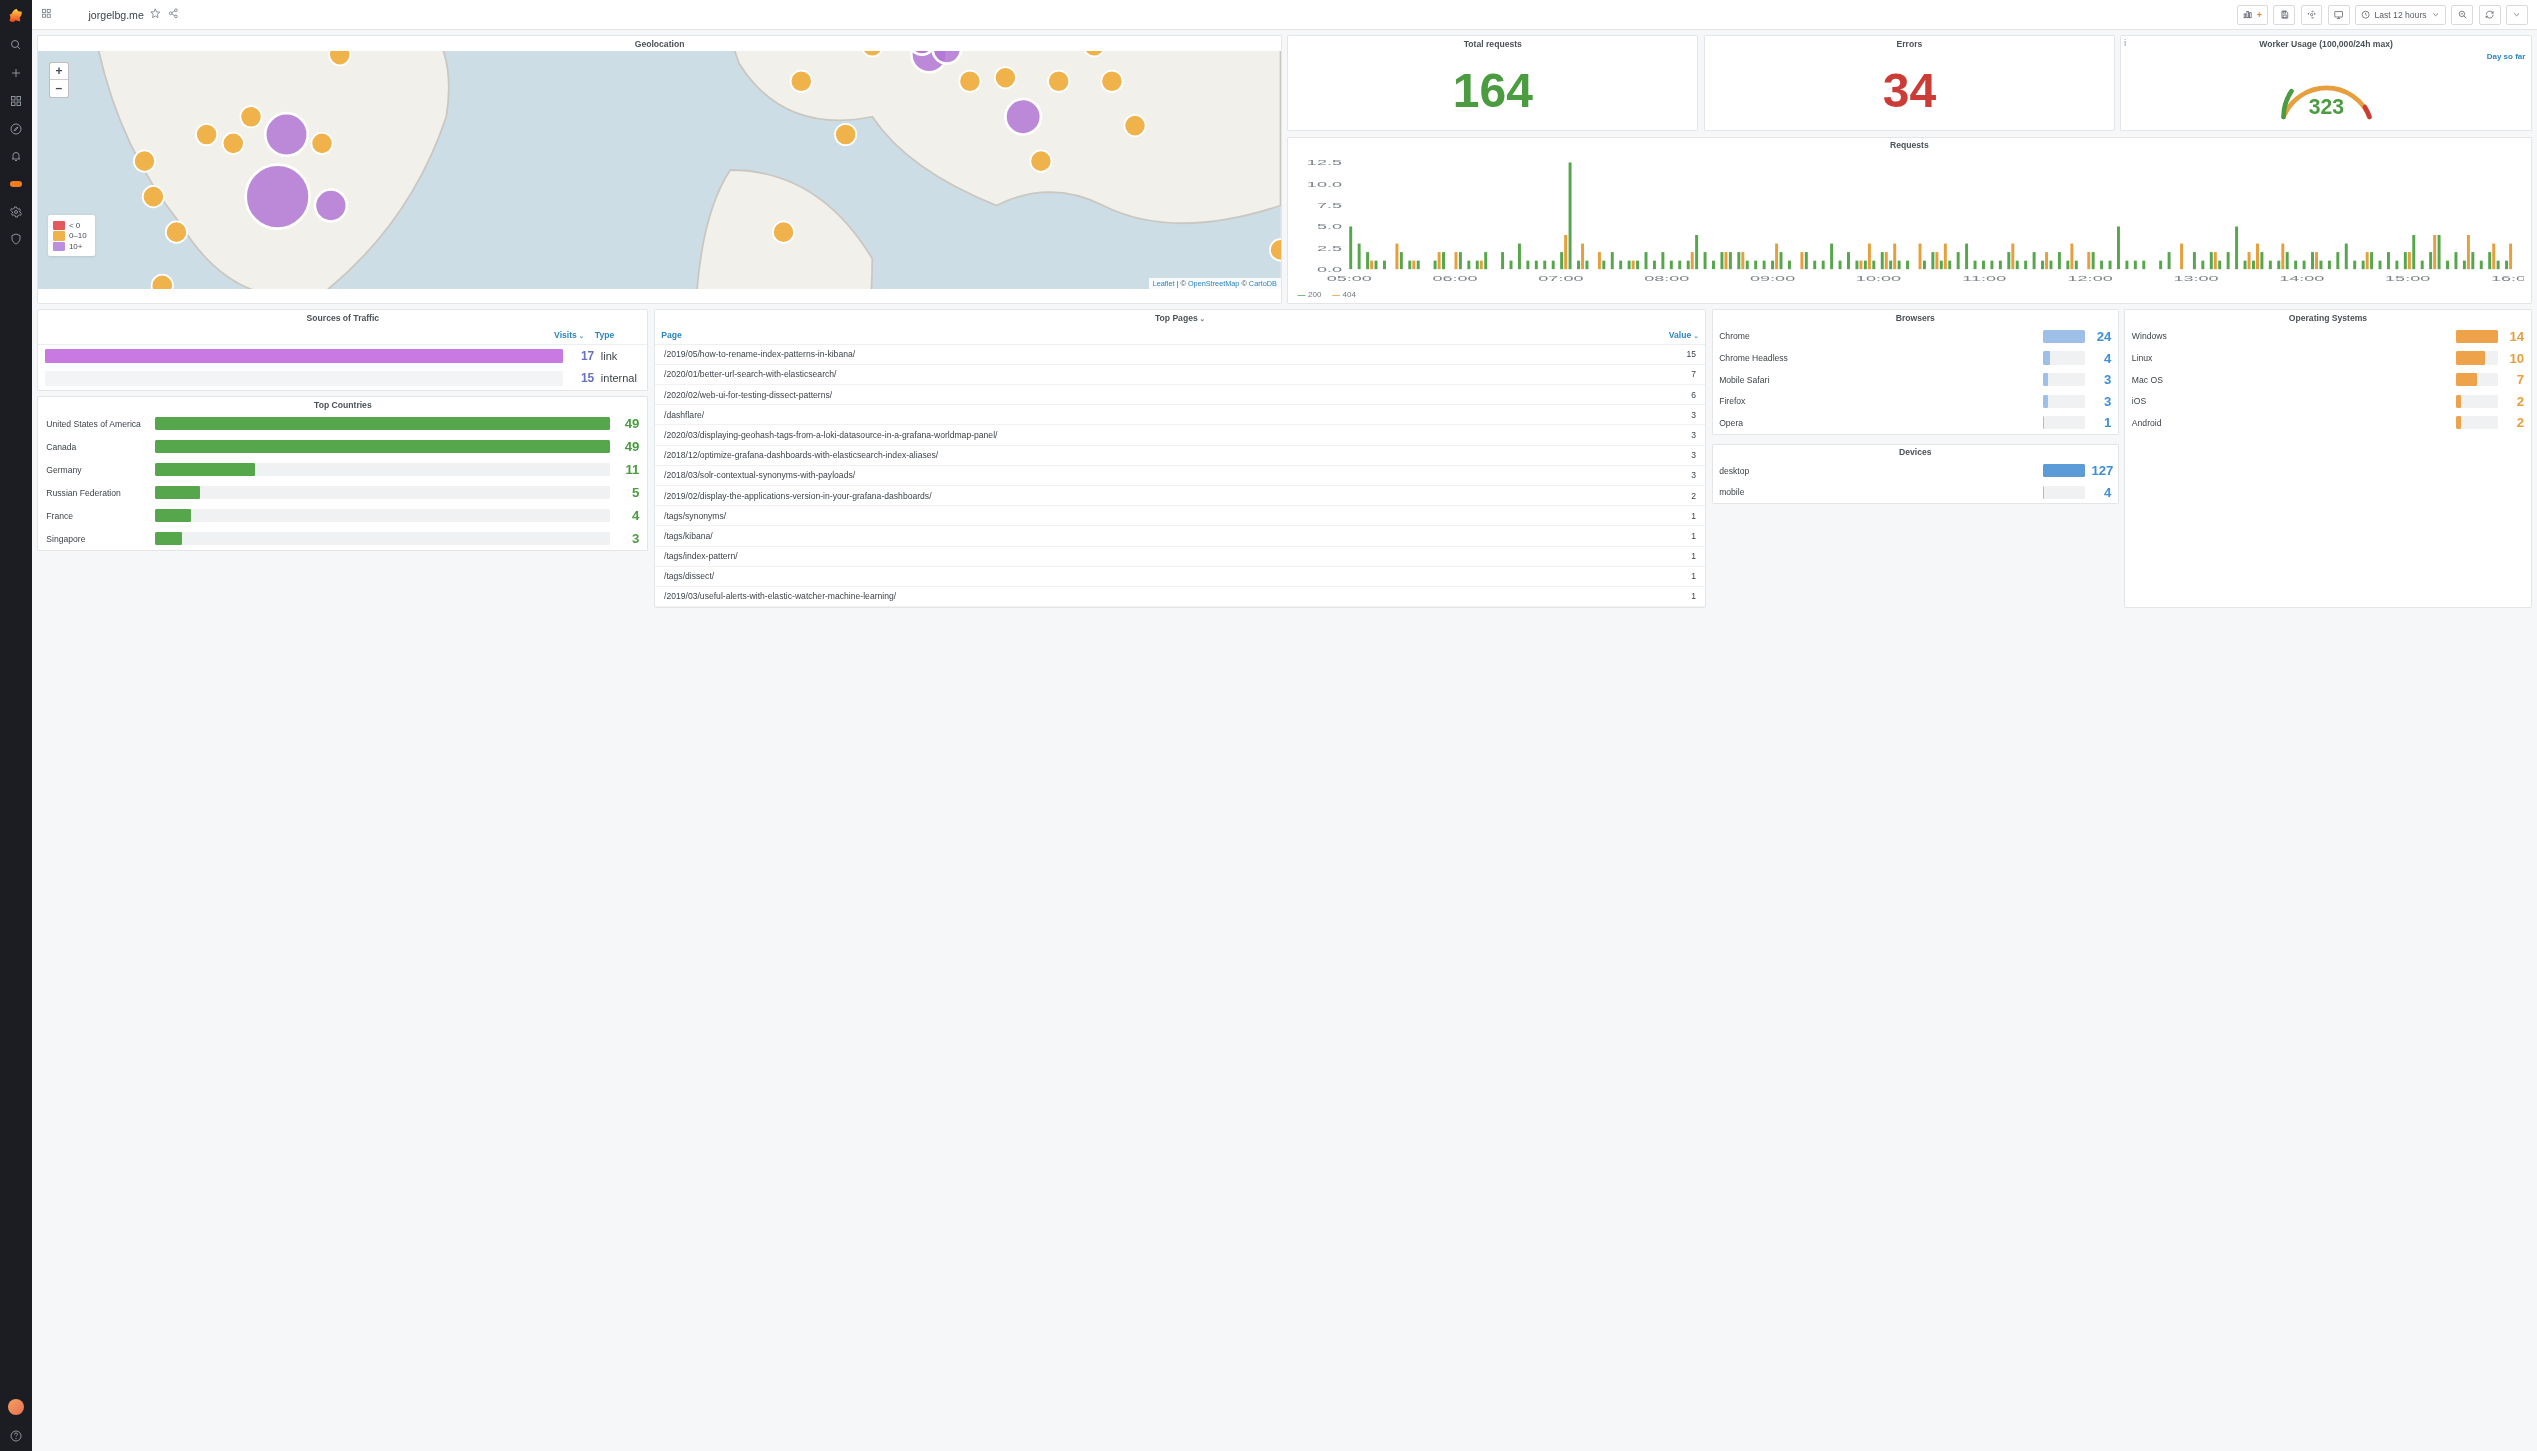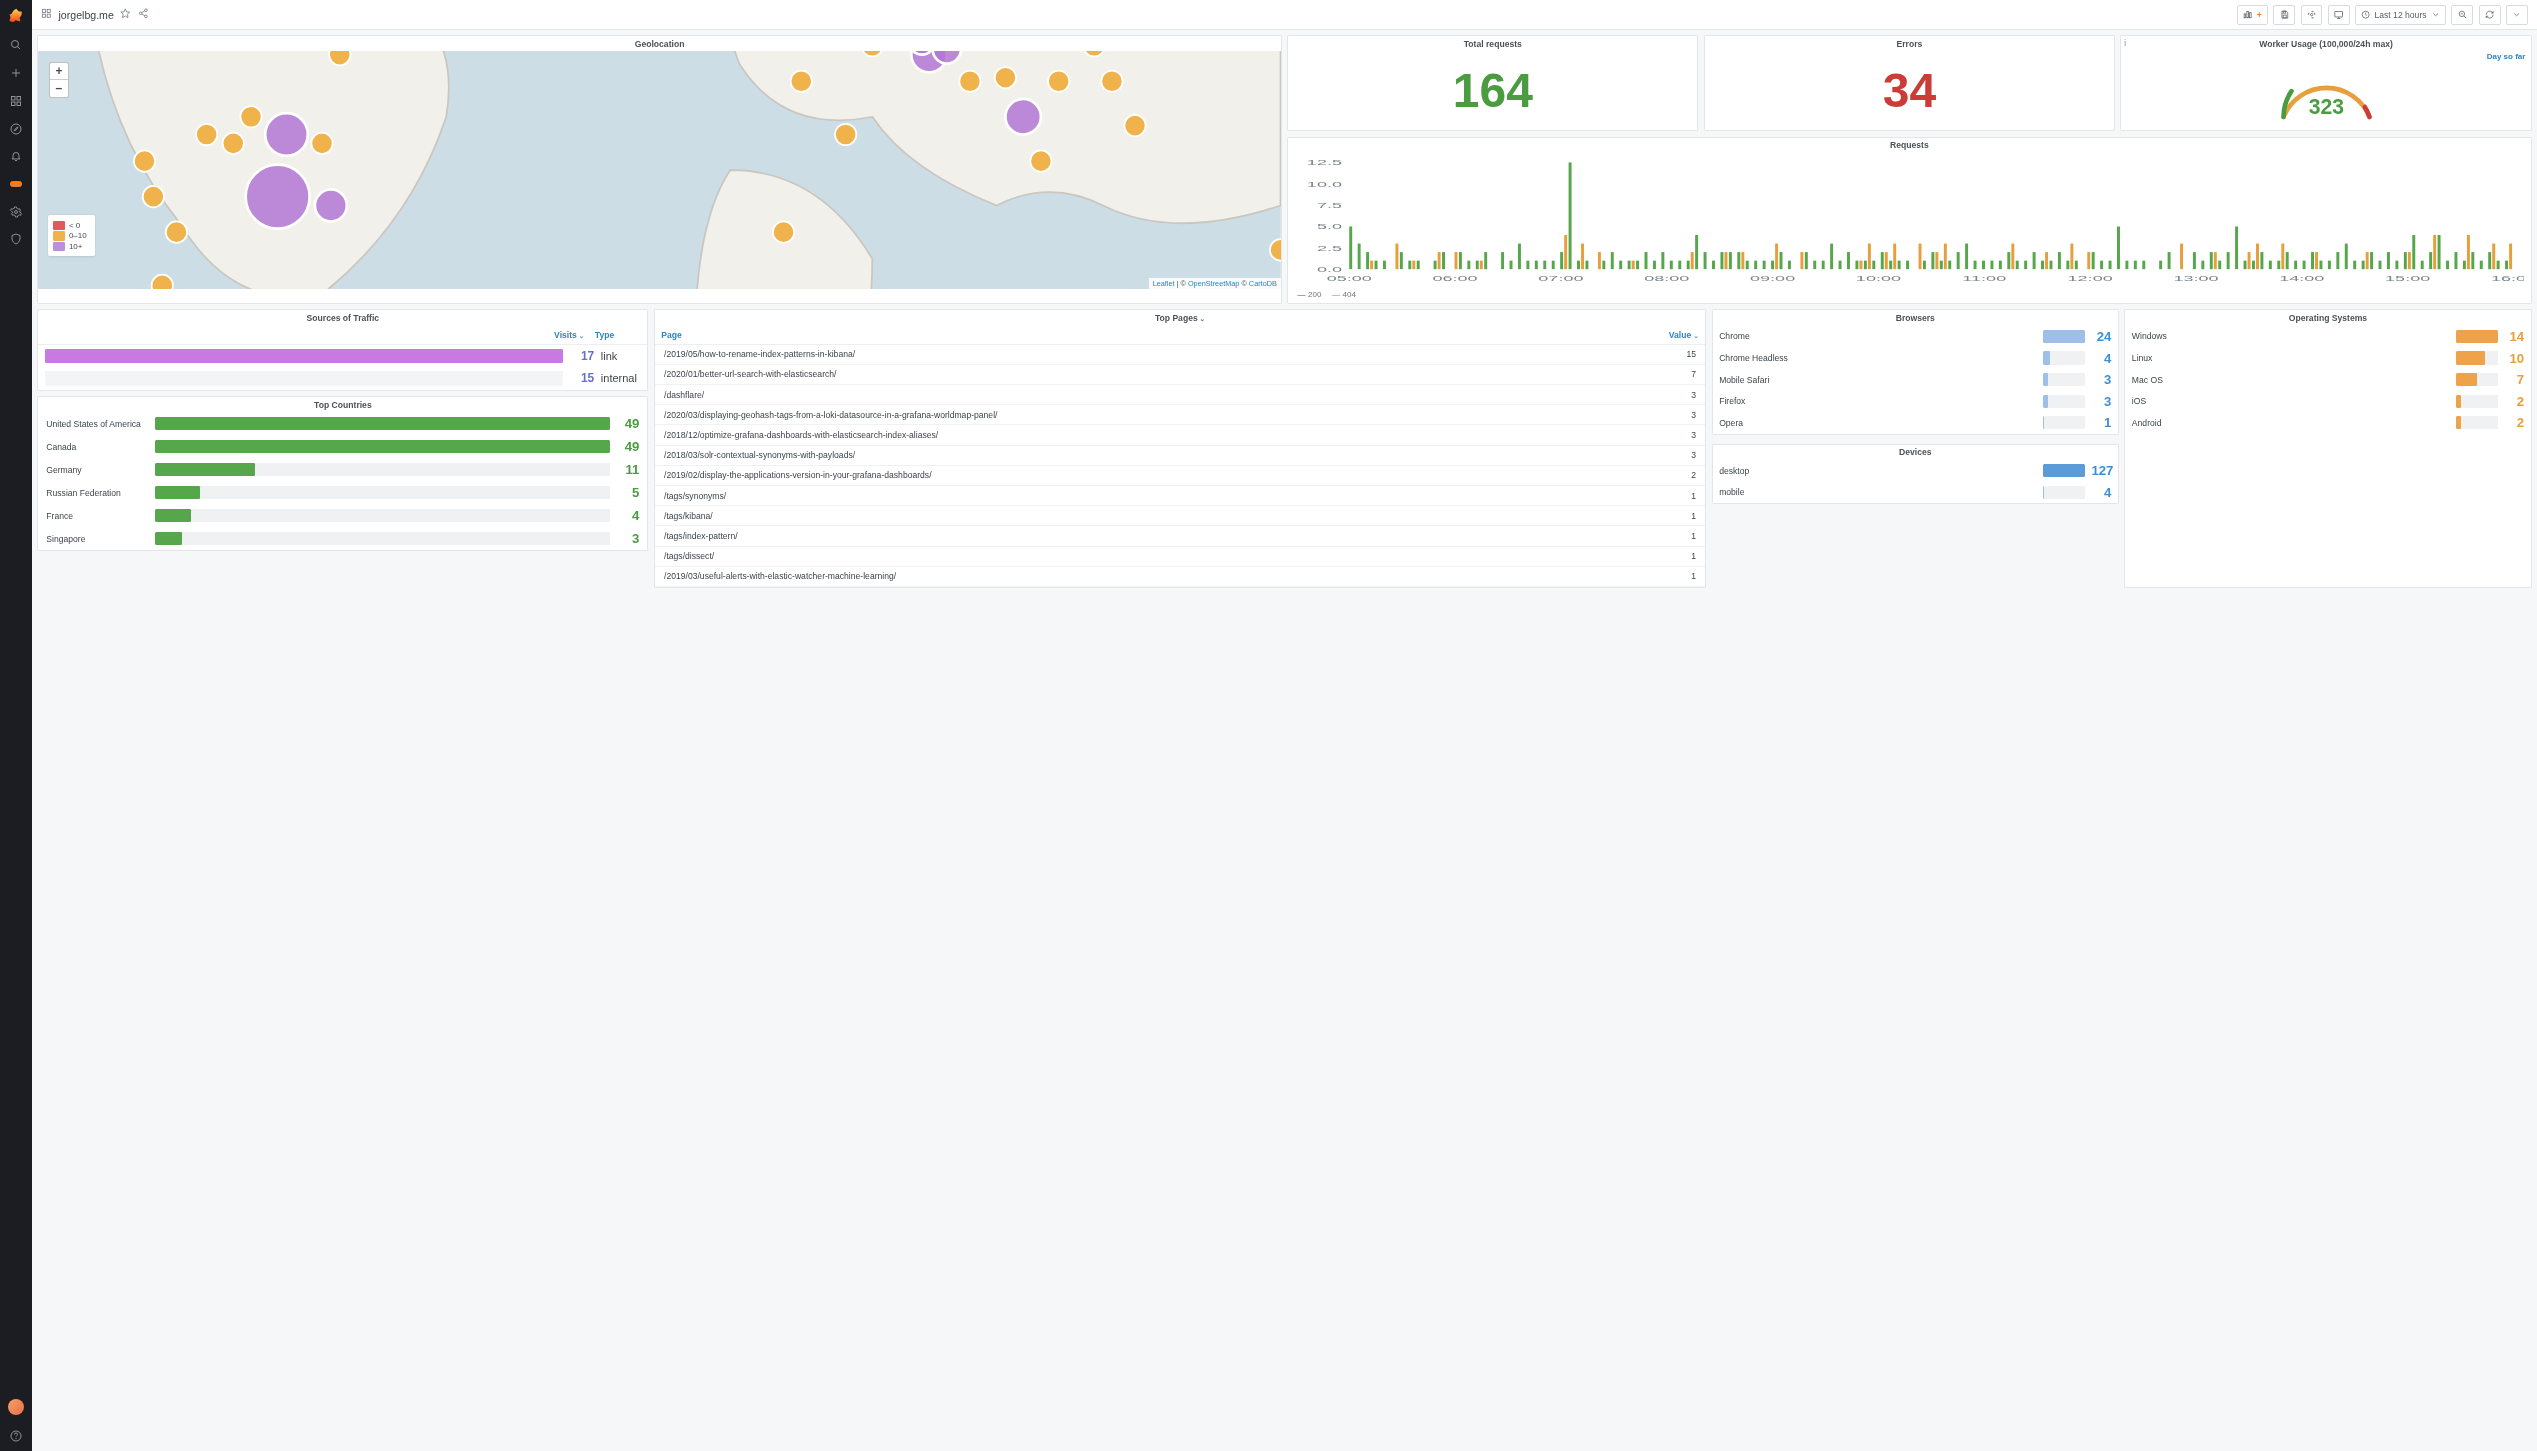--- a/index.html
+++ b/index.html
@@ -30,21 +30,21 @@
   .nav-icon svg { width:12px; height:12px; stroke:#9a9fa6; fill:none; stroke-width:1.8; }
   .nav-spacer { flex:1; }
   .avatar { width:16px; height:16px; border-radius:50%; background:linear-gradient(135deg,#f4a261,#e76f51); }
   .admin-dot { width:12px; height:6.6px; background:#f47b20; border-radius:3.3px; }
 
   
   .main { flex:1; display:flex; flex-direction:column; min-width:0; }
   .topbar { height:30px; background:#fff; display:flex; align-items:center; padding:0 9.3px; gap:6.6px; border-bottom:0.7px solid var(--panel-border); }
   .topbar .crumb-icon { color:#6e7780; }
   .topbar .crumb-icon svg { width:10.6px; height:10.6px; stroke:#6e7780; fill:none; }
-  .topbar .title { font-size:10.6px; font-weight:400; color:#3d444b; }
+  .topbar .title { font-size:10.6px; font-weight:400; color:#3d444b;margin-left:30px; }
   .topbar .topbar-right { margin-left:auto; display:flex; align-items:center; gap:5.3px; }
   .pill { border:0.7px solid #d8dade; border-radius:2px; height:20px; min-width:21px; display:flex; align-items:center; justify-content:center; padding:0 5.3px; background:#fff; color:#5a6069; cursor:pointer; gap:4px; }
   .pill svg { width:9.3px; height:9.3px; stroke:#5a6069; fill:none; stroke-width:2; }
   .time-pill { font-size:8.6px; }
 
   .content { flex:1; padding:5.3px; overflow:auto; display:grid; grid-template-columns: 1fr 1fr; grid-template-areas:
      "maprow stats"
      "bottom bottom"; gap:5.3px; align-content:start; }
 
   .panel { background:var(--panel-bg); border:0.7px solid var(--panel-border); border-radius:1.3px; overflow:hidden; display:flex; flex-direction:column; }
@@ -651,20 +651,24 @@
         <div class="pages-body" id="pages-rows">
             <div class="pages-row">
               <div class="page">/2019/05/how-to-rename-index-patterns-in-kibana/</div>
               <div class="val">15</div>
             </div>
             <div class="pages-row">
               <div class="page">/2020/01/better-url-search-with-elasticsearch/</div>
               <div class="val">7</div>
             </div>
             <div class="pages-row">
+              <div class="page">/2020/02/web-ui-for-testing-dissect-patterns/</div>
+              <div class="val">6</div>
+            </div>
+            <div class="pages-row">
               <div class="page">/dashflare/</div>
               <div class="val">3</div>
             </div>
             <div class="pages-row">
               <div class="page">/2020/03/displaying-geohash-tags-from-a-loki-datasource-in-a-grafana-worldmap-panel/</div>
               <div class="val">3</div>
             </div>
             <div class="pages-row">
               <div class="page">/2018/12/optimize-grafana-dashboards-with-elasticsearch-index-aliases/</div>
               <div class="val">3</div>

